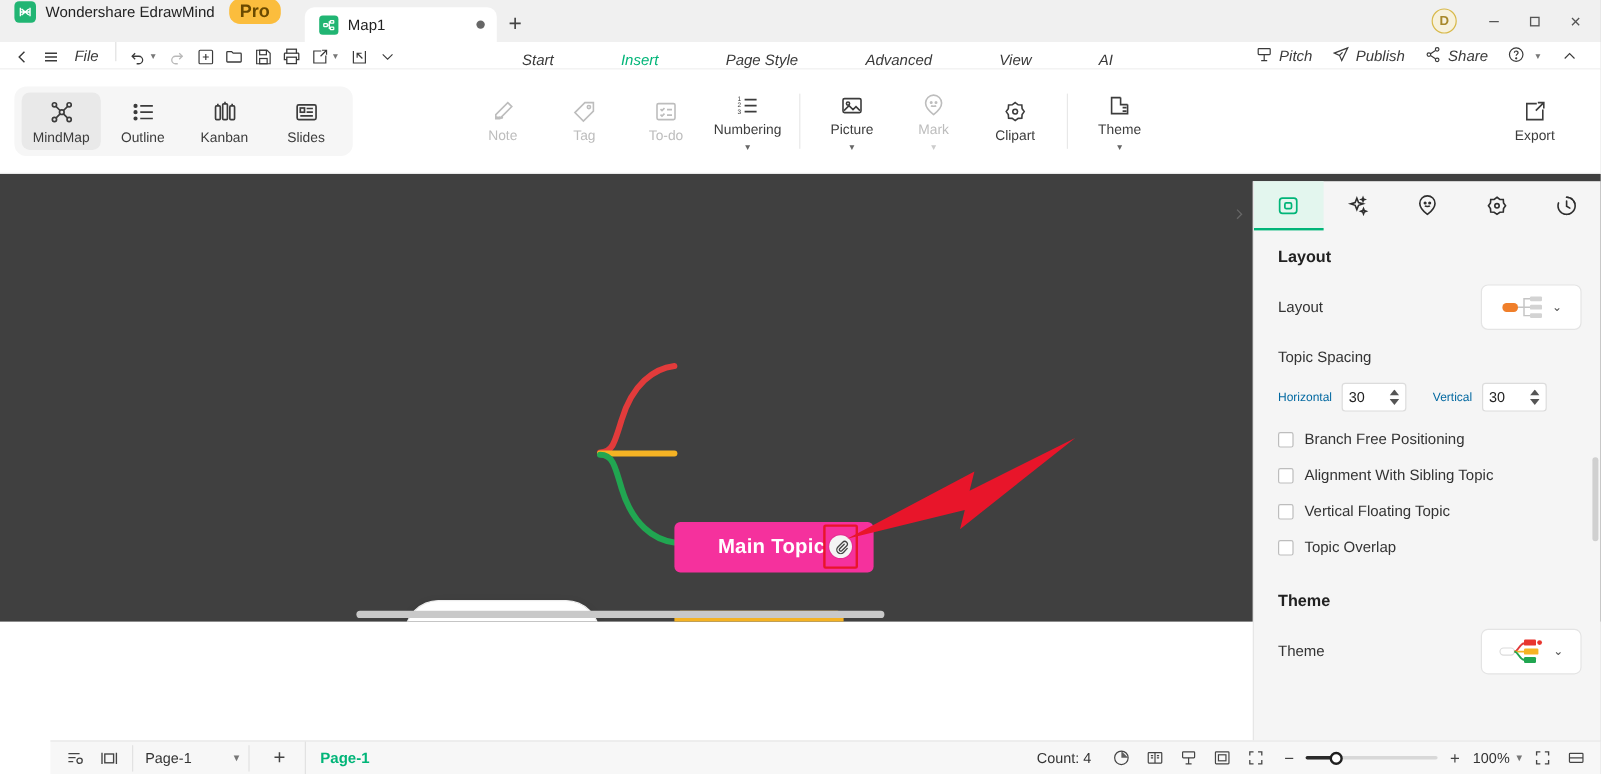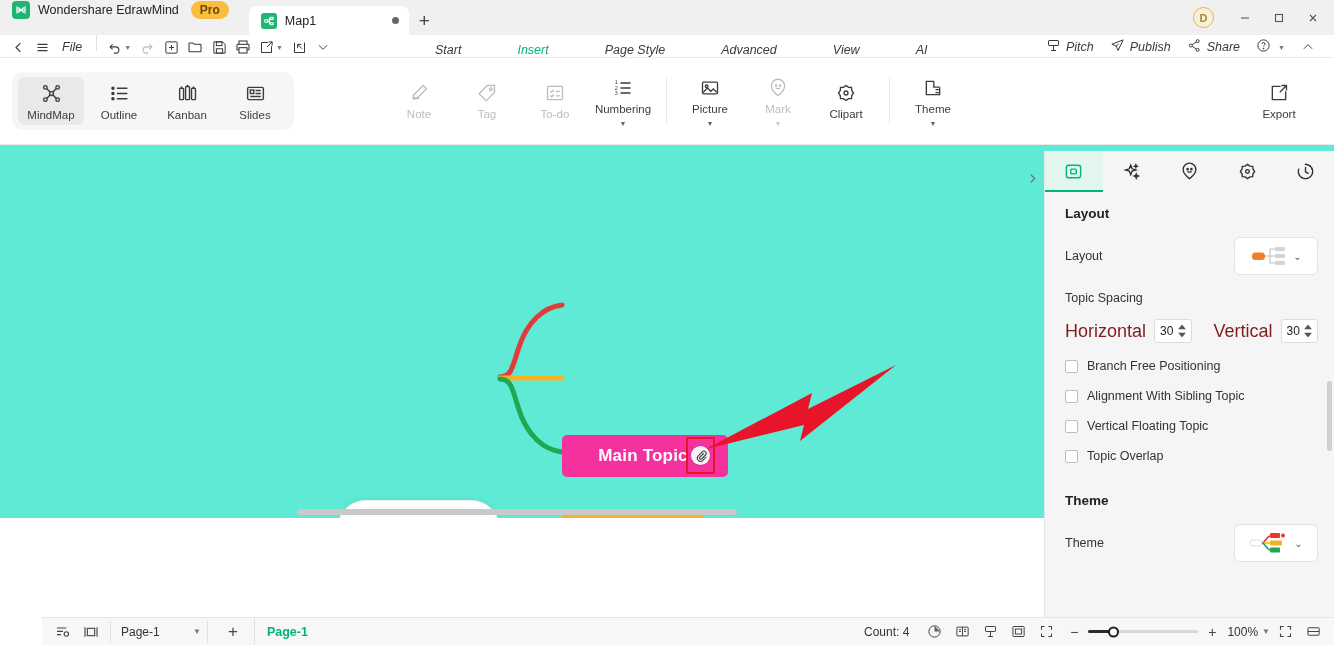--- a/index.html
+++ b/index.html
@@ -20,21 +20,21 @@
     display: flex; align-items: center; gap: 8px;
     padding: 0 12px 0 12px; height: 51px;
   }
   .app-logo {
     width: 18px; height: 18px; border-radius: 4px;
     background: #21b573; display: flex; align-items: center;
     justify-content: center; flex: 0 0 auto;
   }
   .app-name { font-size: 12.5px; color: #222; white-space: nowrap; }
   .pro-badge {
-    background: #fbbd3d; color: #6b4a00; font-size: 12px;
+    background: #fbbd3d; color: #6b4a00; font-size: 15px;
     padding: 2px 9px; border-radius: 9px; font-weight: 600;
     margin-left: 4px;
   }
   .doc-tab {
     display: flex; align-items: center; gap: 8px;
     background: #fff; height: 29px; border-radius: 8px 8px 0 0;
     padding: 0 10px 0 12px; margin-left: 8px; min-width: 160px;
     position: relative;
   }
   .doc-tab-icon {
@@ -110,21 +110,21 @@
   .rbtn.sel { background: #e9e9e9; }
   .rbtn .lbl { font-size: 11.5px; line-height: 1.1; white-space: nowrap; }
   .rbtn.dis { color: #bdbdbd; }
   .rbtn .dd { font-size: 7px; color: #666; line-height: 5px; margin-top: 1px; }
   .rbtn.dis .dd { color: #ccc; }
   .insgroup { display: flex; align-items: center; margin-left: 92px; gap: 2px; }
   .rsep { width: 1px; height: 46px; background: #e8e8e8; margin: 0 8px; }
   .exportbtn { margin-left: auto; margin-right: 14px; }
 
   
-  .main { position: relative; height: 373px; background: #5eead4; }
+  .main { position: relative; height: 373px; background: #404040; }
   .canvas { position: absolute; inset: 0; overflow: hidden; }
   .map-svg { position: absolute; left: 0; top: 0; }
 
   .node {
     position: absolute; display: flex; align-items: center;
     justify-content: center; font-weight: bold; color: #fff;
     font-size: 17px; letter-spacing: .2px;
   }
   .node-root {
     left: 337px; top: 355px; width: 163px; height: 57px;
@@ -189,21 +189,21 @@
   .row { display: flex; align-items: center; margin-bottom: 16px; }
   .row-lbl { font-size: 12.5px; color: #333; }
   .dropbox {
     margin-left: auto; width: 84px; height: 38px; background: #fff;
     border: 1px solid #e4e4e4; border-radius: 6px; display: flex;
     align-items: center; justify-content: center; gap: 5px; padding: 0 4px;
   }
   .dropbox .chev { color: #555; font-size: 10px; }
   .subhead { font-size: 12.5px; color: #333; margin: 2px 0 14px; }
   .spin-row { display: flex; align-items: center; margin-bottom: 16px; }
-  .spin-lbl { font-size: 18px; color: #7f1d1d; margin-right: 8px; }
+  .spin-lbl { font-size: 10px; color: #0369a1; margin-right: 8px; }
   .spin {
     width: 54px; height: 24px; background: #fff; border: 1px solid #dcdcdc;
     border-radius: 3px; display: flex; align-items: center; padding: 0 5px;
     font-size: 12px; color: #222; position: relative;
   }
   .spin .arrows {
     position: absolute; right: 5px; top: 50%; transform: translateY(-50%);
     display: flex; flex-direction: column; gap: 3px; line-height: 0;
   }
   .cbrow { display: flex; align-items: center; gap: 9px; margin-bottom: 16px; }

